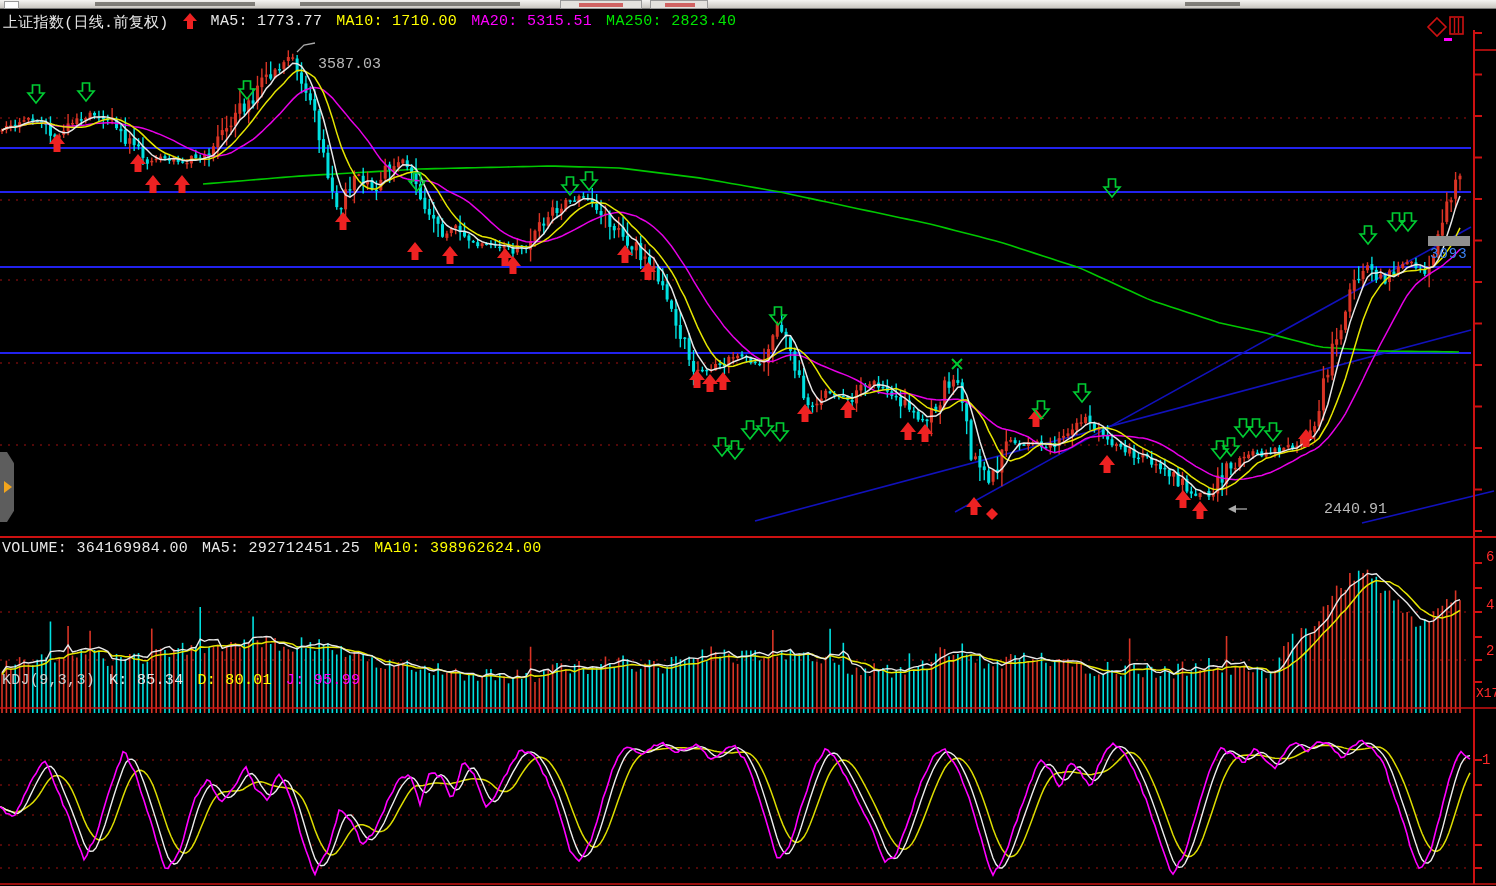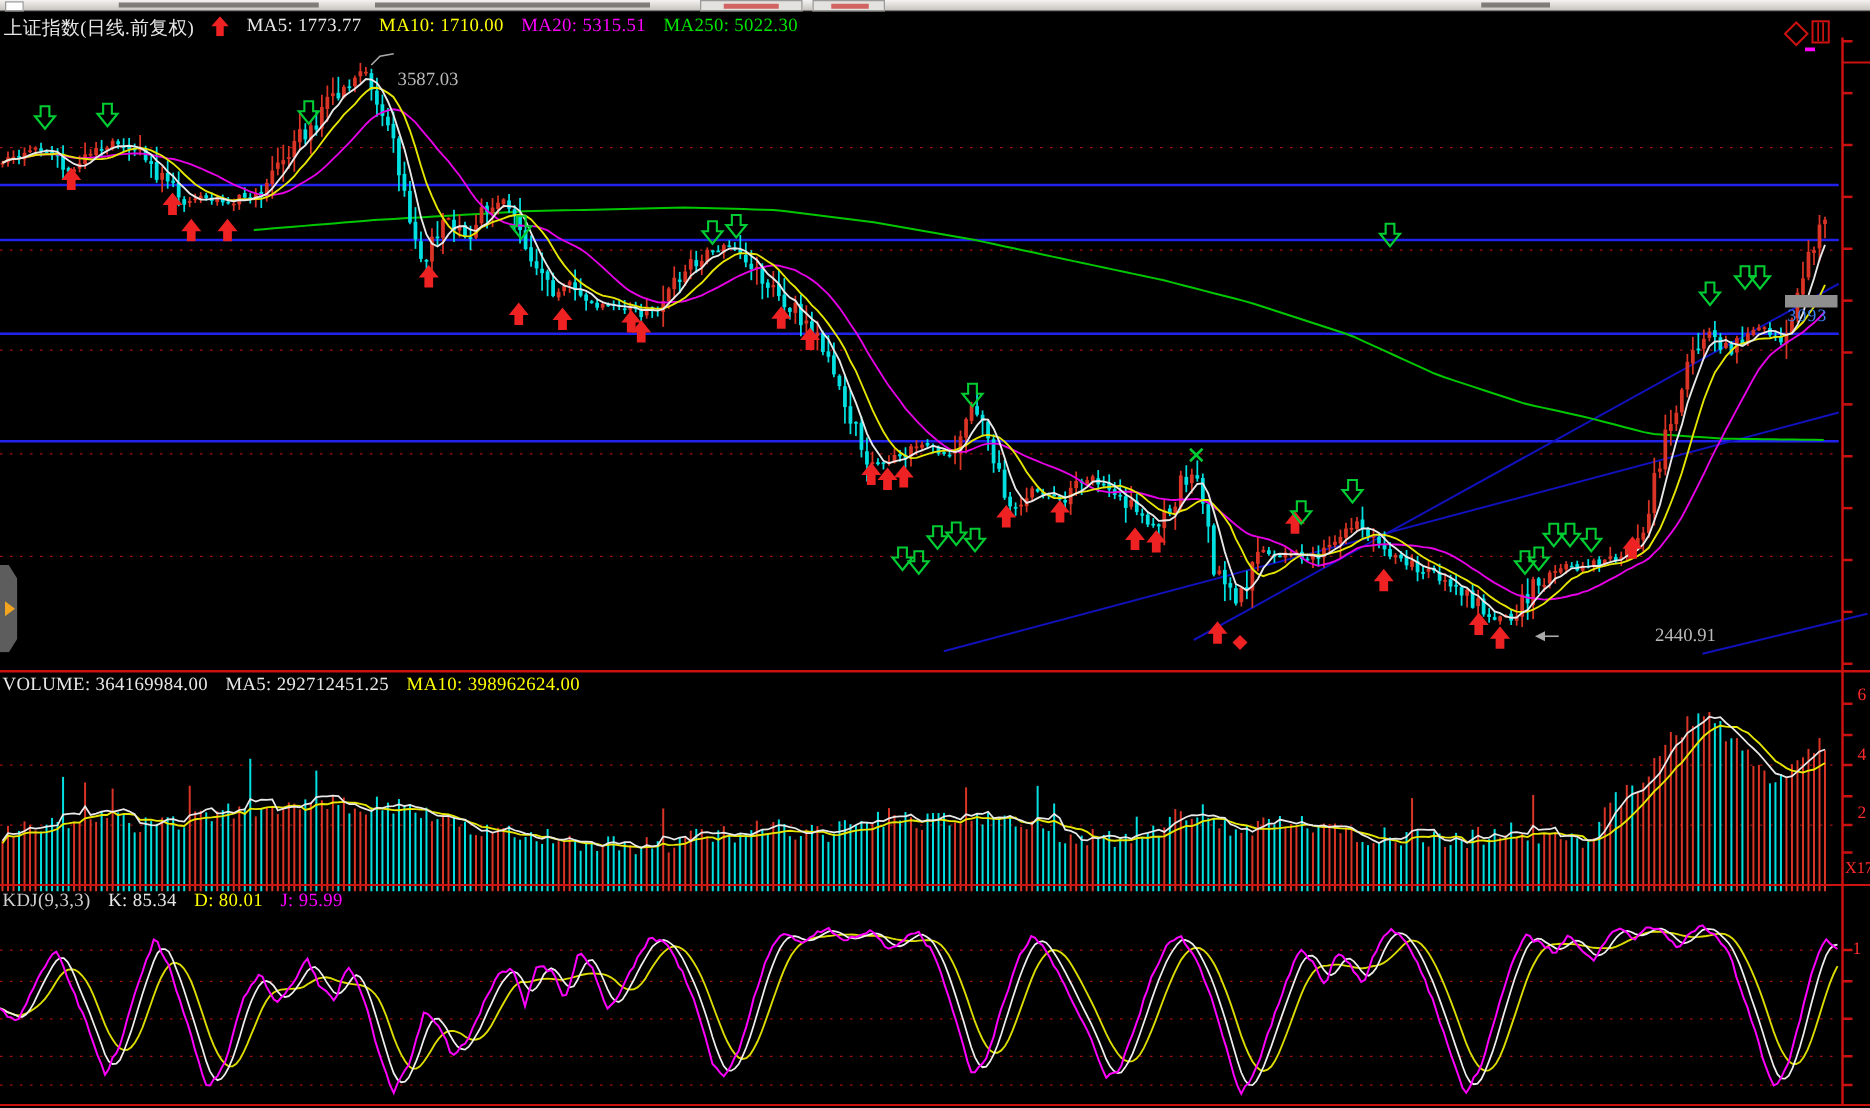--- a/index.html
+++ b/index.html
@@ -1,17 +1,17 @@
 <!DOCTYPE html>
 <html><head>
 <meta charset="utf-8">
 <style>
   html,body{margin:0;padding:0;background:#000;}
   #root{position:relative;width:1496px;height:886px;overflow:hidden;background:#000;
-        font-family:Liberation Serif, serif;}
+        font-family:Liberation Mono, monospace;}
   
   .toolbar{position:absolute;left:0;top:0;width:1496px;height:8px;
            background:linear-gradient(#f4f3f1,#c9c6c0);border-bottom:1px solid #7a7a7a;}
   .tb-sq{position:absolute;left:4px;top:1px;width:13px;height:6px;background:#fdfdfd;border:1px solid #9a9a9a;}
   .tb-btn{position:absolute;top:0;height:7px;background:#e4e2de;border:1px solid #9a9a9a;}
   .tb-red{position:absolute;top:2px;height:4px;background:#cc4444;opacity:.8;}
   .tb-dark{position:absolute;top:2px;height:4px;background:#55544f;opacity:.7;}
   
   svg#cv{position:absolute;left:0;top:0;}
   
@@ -1164,39 +1164,39 @@
   <div class="hdr" style="left:3px;top:13px;">
     <span class="c-white">上证指数(日线.前复权)</span>
     <span class="arrow-ico">
       <svg width="14" height="16" viewBox="0 0 14 16">
           <path d="M7 0 L14 8 L10 8 L10 16 L4 16 L4 8 L0 8 Z" fill="#ee2222"></path>
         </svg>
     </span>
     <span class="c-white">MA5: 1773.77</span>
     <span class="c-yellow">MA10: 1710.00</span>
     <span class="c-magenta">MA20: 5315.51</span>
-    <span class="c-green">MA250: 5022.30</span>
+    <span class="c-green">MA250: 2823.40</span>
   </div>
 
   <div class="floatlbl" style="left:318px;top:37px;margin-top:19px;">3587.03</div>
   <div class="floatlbl" style="left:1324px;top:501px;">2440.91</div>
   <div class="price-box"></div>
   <div class="price-tag">3093</div>
 
   <div class="hdr" style="left:2px;top:540px;">
     <span class="c-white">VOLUME: 364169984.00</span>
     <span class="c-white">MA5: 292712451.25</span>
     <span class="c-yellow">MA10: 398962624.00</span>
   </div>
   <div class="ax" style="left:1486px;top:549px;">6</div>
   <div class="ax" style="left:1486px;top:597px;">4</div>
   <div class="ax" style="left:1486px;top:643px;">2</div>
   <div class="ax" style="left:1476px;top:686px;font-size:13px;">X17</div>
 
-  <div class="hdr" style="left:2px;top:713px;">
+  <div class="hdr" style="left:2px;top:672px;">
     <span class="c-gray">KDJ(9,3,3)</span>
     <span class="c-white">K: 85.34</span>
     <span class="c-yellow">D: 80.01</span>
     <span class="c-magenta">J: 95.99</span>
   </div>
   <div class="ax" style="left:1482px;top:752px;">1</div>
 
   <div class="left-tab"></div>
   <div class="left-tab-tri"></div>
 

